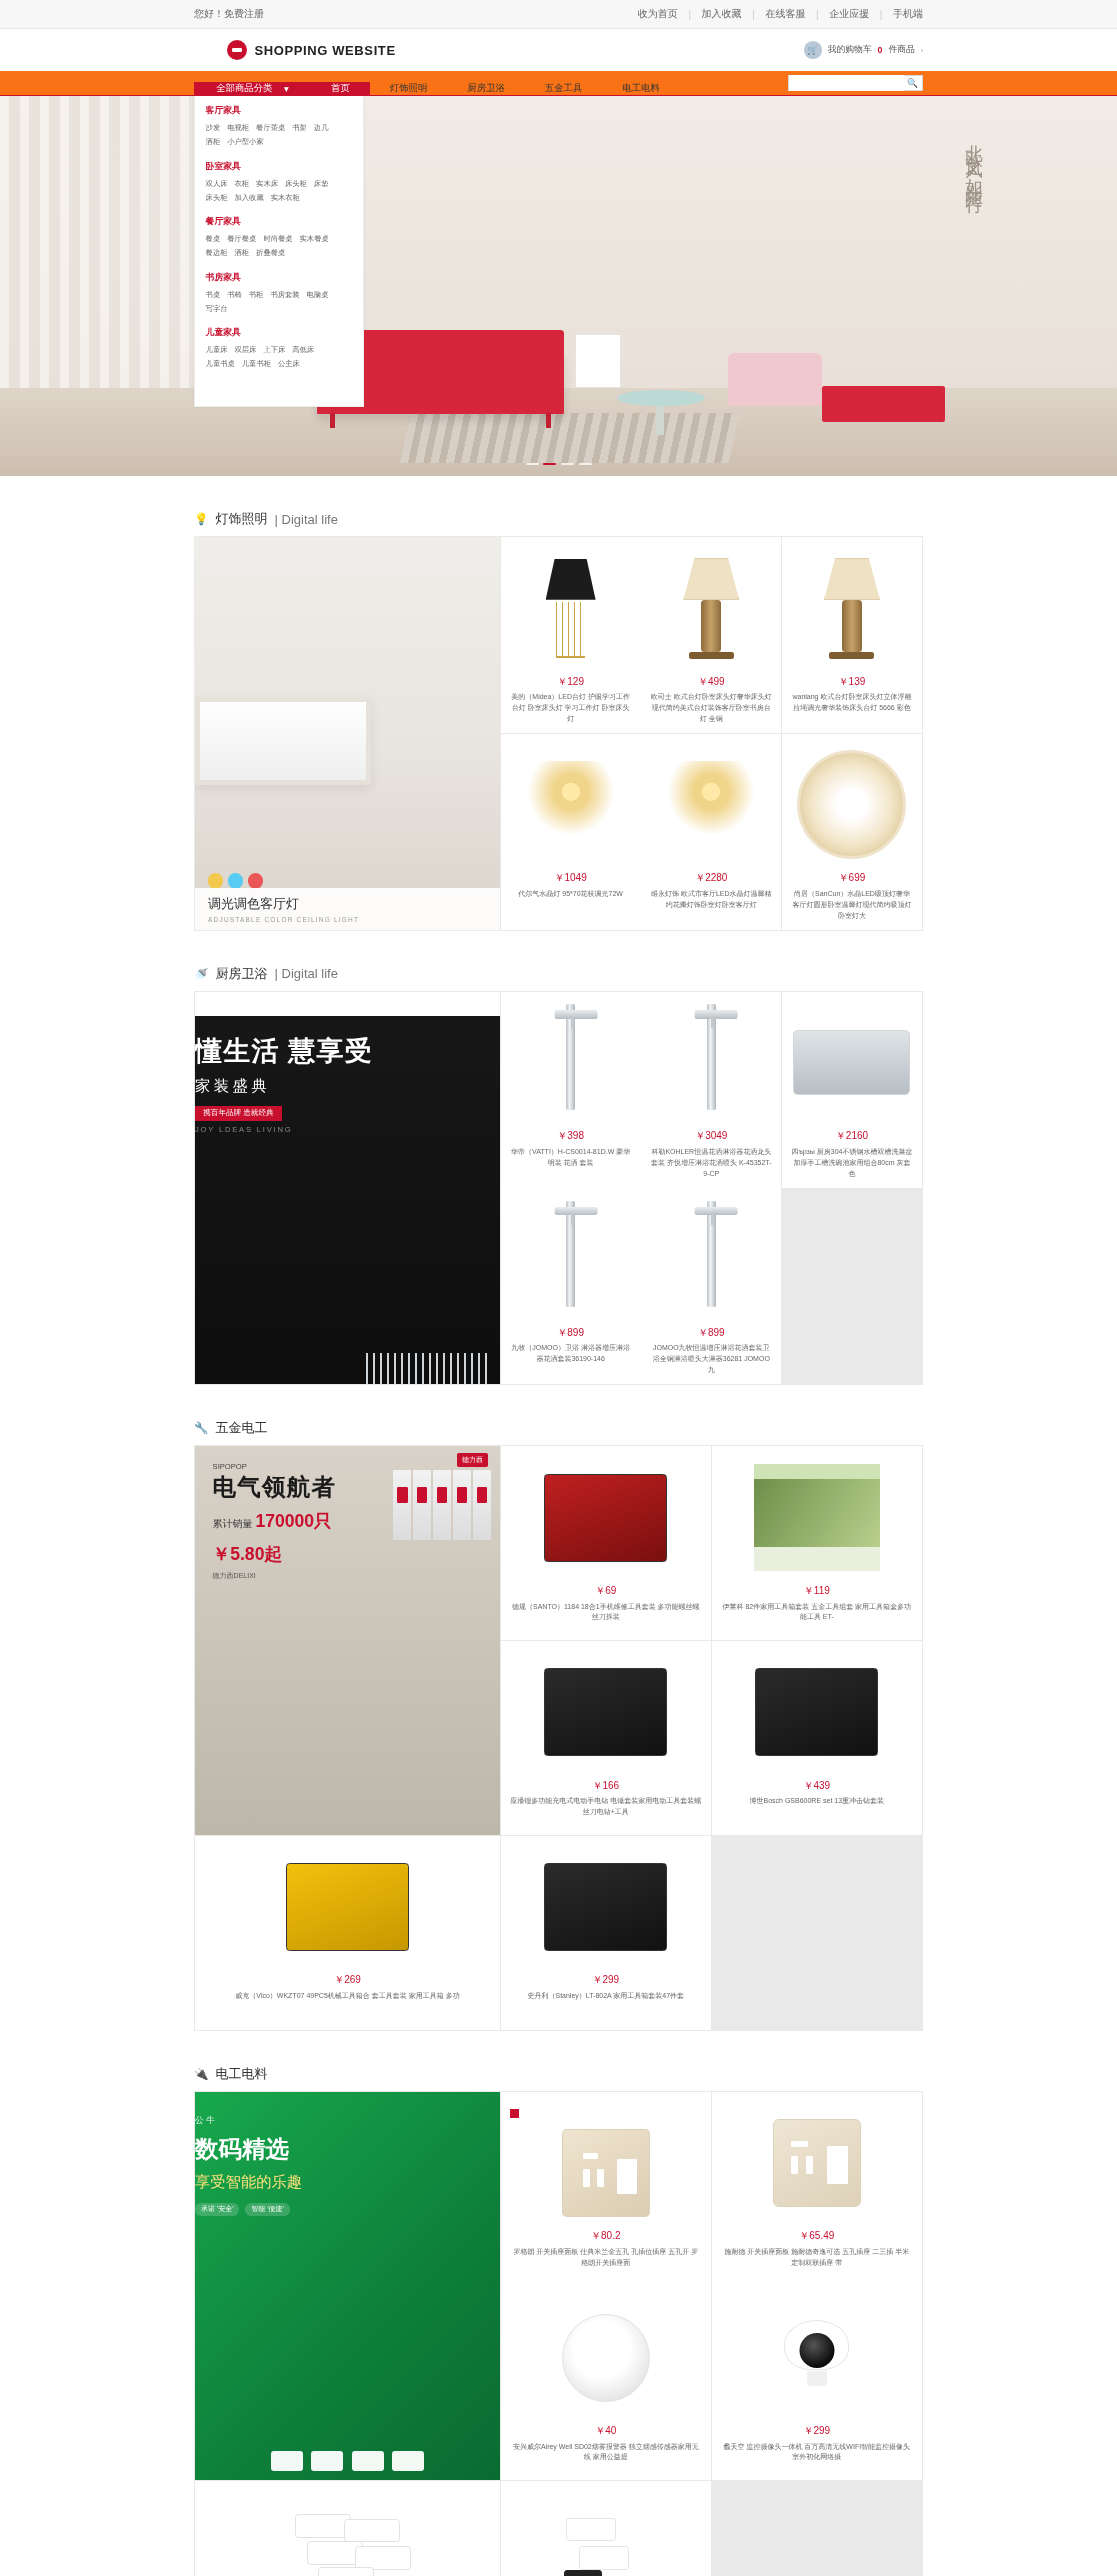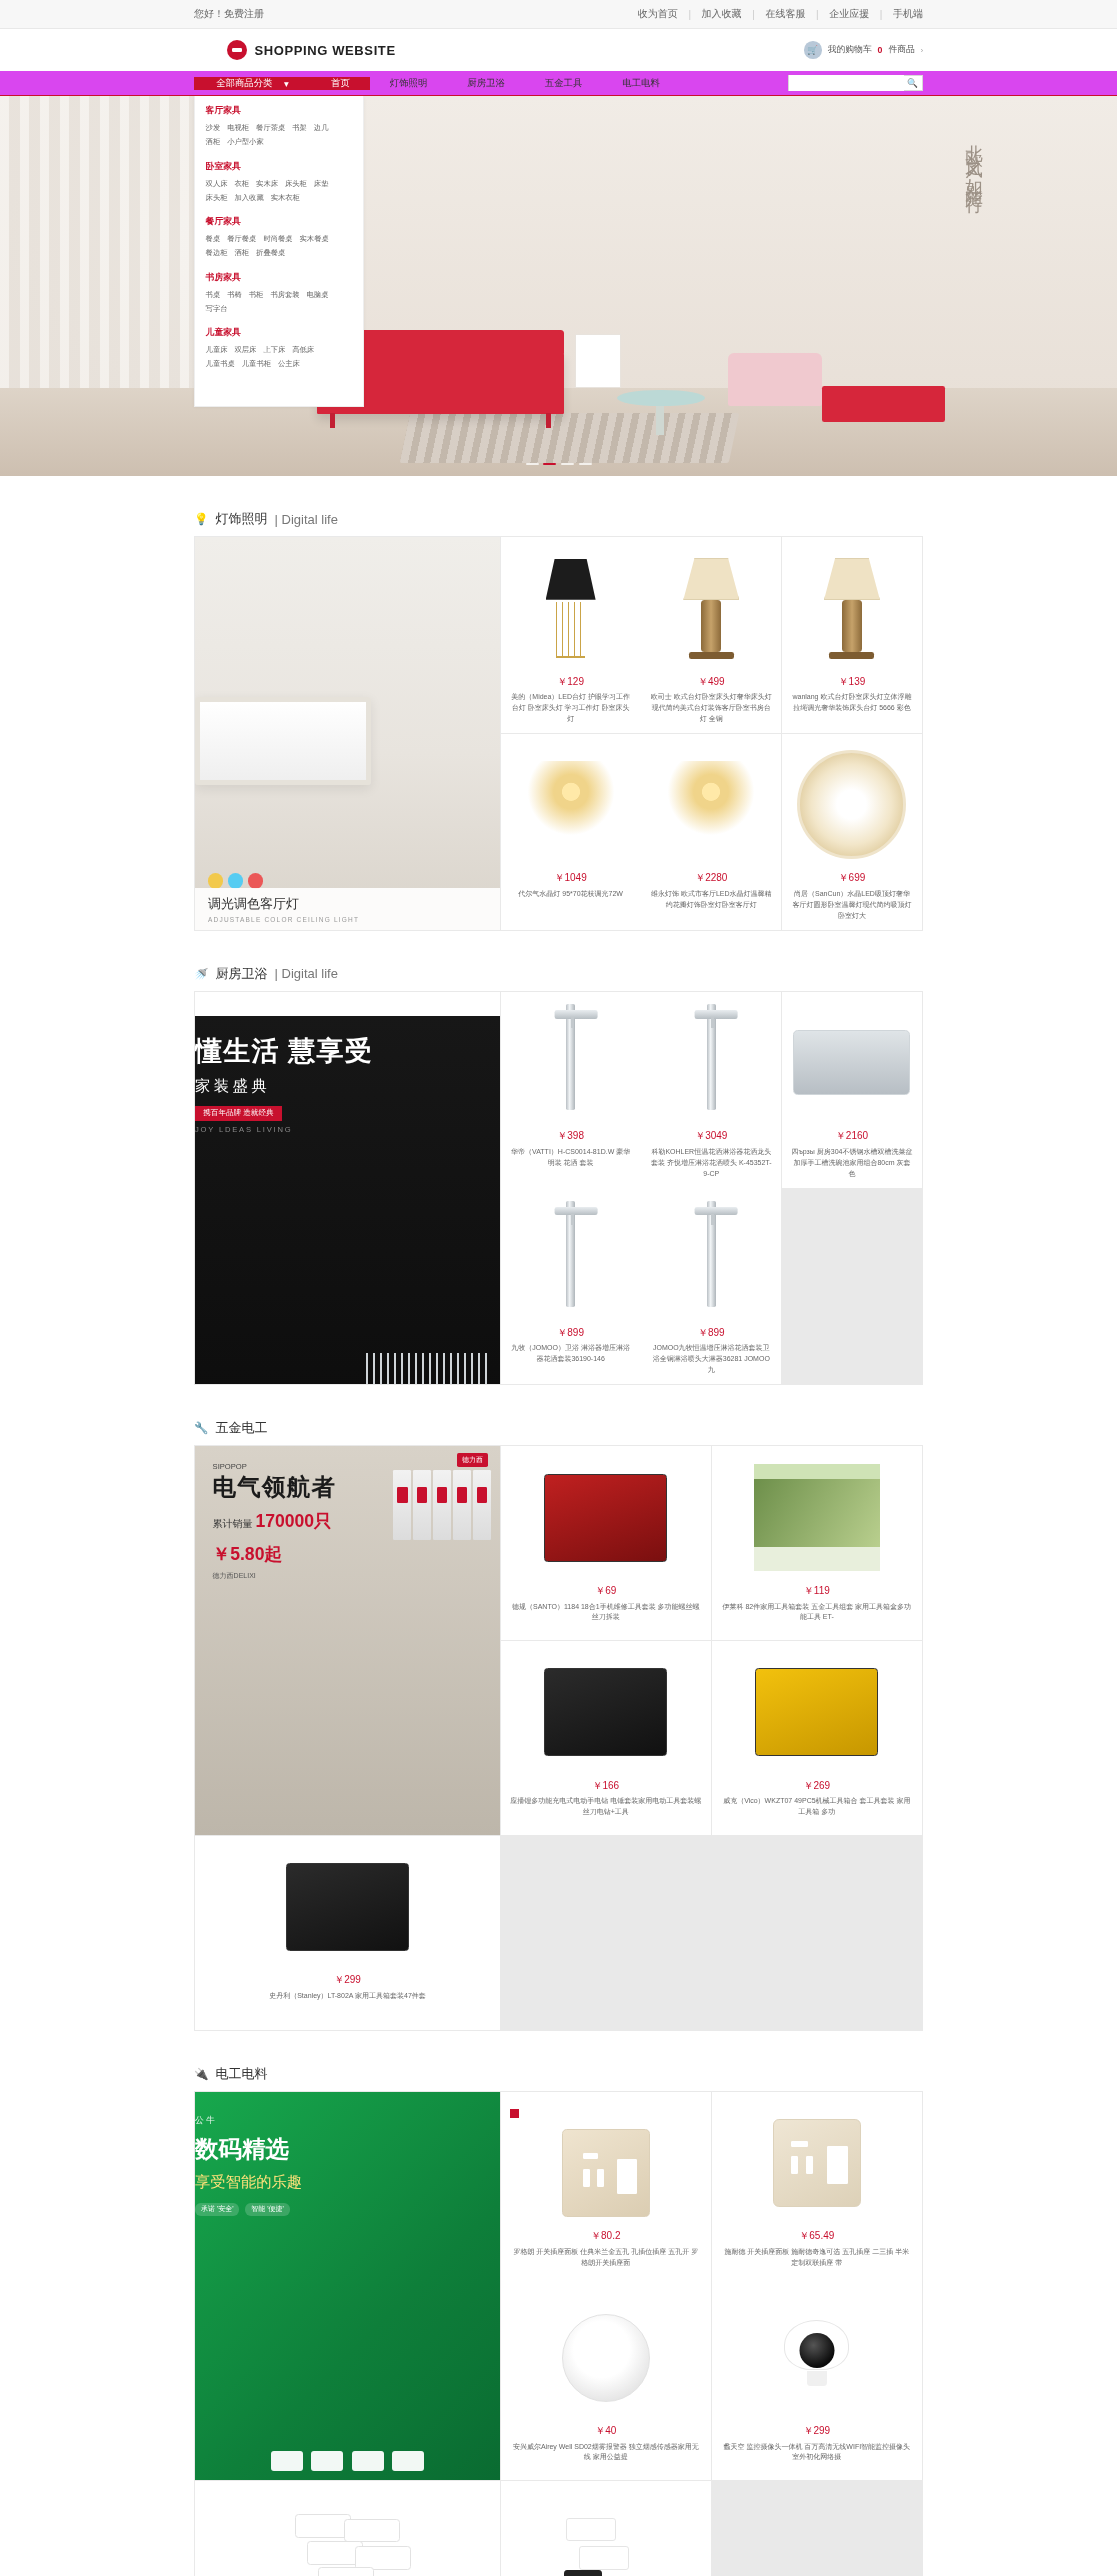--- a/index.html
+++ b/index.html
@@ -57,23 +57,23 @@
     width: 17.6px; height: 17.6px; border-radius: 50%;
     background: #b8c8d8; display:flex; align-items:center; justify-content:center;
     font-size: 8.8px; color:#fff;
   }
   .cart-count { color: #c8102e; font-weight: bold; }
   .chev { color: #999; font-size: 7px; }
 
   
   .nav {
     height: 25px;
-    background: #d946ef;
+    background: #f97316;
     border-bottom: 1.2px solid #c8102e;
-    display: flex; align-items: center;
+    display: flex; align-items: flex-end;
     padding: 0 194px;
   }
   .nav-cat {
     width: 117px; background: #c8102e; color: #fff;
     display: flex; align-items: center; justify-content: center;
     font-size: 9.4px; gap: 11.7px;
   }
   .nav-items { display: flex; align-items: stretch; }
   .nav-item {
     padding: 0 20px; display:flex; align-items:center;
@@ -656,20 +656,27 @@
       </div>
 
       <div class="cell prod">
         <div class="prod-img art">
           <div class="toolcase"></div>
         </div>
         <div class="prod-price">￥166</div>
         <div class="prod-title">应播锂多功能充电式电动手电钻 电锤套装家用电动工具套装螺丝刀电钻+工具</div>
       </div>
 
+      <div class="cell prod">
+        <div class="prod-img art">
+          <div class="toolcase"></div>
+        </div>
+        <div class="prod-price">￥439</div>
+        <div class="prod-title">博世Bosch GSB600RE set 13重冲击钻套装</div>
+      </div>
 
       <div class="cell prod">
         <div class="prod-img art">
           <div class="toolcase yellow"></div>
         </div>
         <div class="prod-price">￥269</div>
         <div class="prod-title">威克（Vico）WKZT07 49PC5机械工具箱合 套工具套装 家用工具箱 多功</div>
       </div>
 
       <div class="cell prod">

